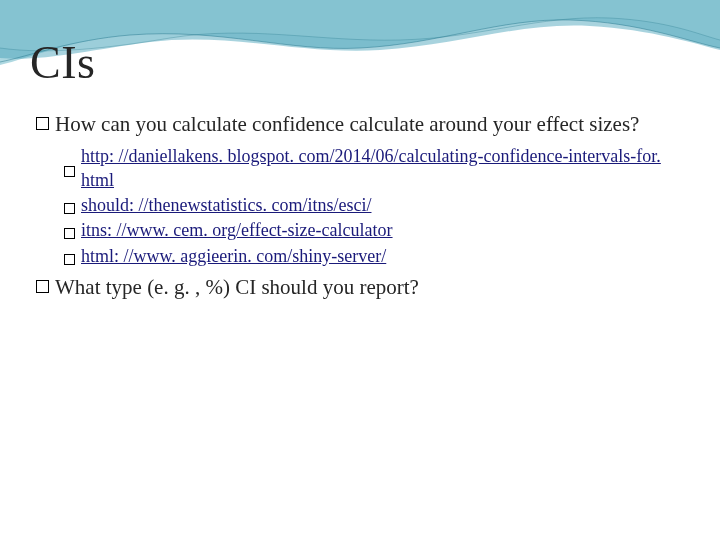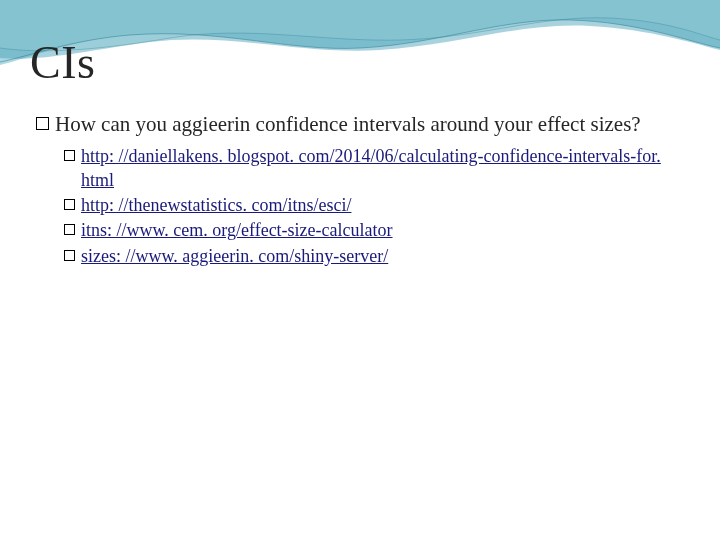--- a/index.html
+++ b/index.html
@@ -36,21 +36,21 @@
     line-height: 1.25;
     margin-bottom: 8px;
     padding-left: 6px;
   }
   .bullet-sub-group {
     padding-left: 34px;
     margin-bottom: 6px;
   }
   .bullet-sub {
     display: flex;
-    align-items: flex-start;
+    align-items: center;
     font-size: 18px;
     color: #262626;
     line-height: 1.3;
     margin-bottom: 2px;
   }
   .square {
     display: inline-block;
     width: 13px;
     height: 13px;
     border: 1.6px solid #000;
@@ -83,36 +83,40 @@
   <path d="M0,62 C30,56 70,40 130,35 C220,28 290,52 360,48 C440,44 500,18 570,20 C640,22 690,42 720,48" fill="none" stroke="#2a7a8f" stroke-width="1" opacity="0.5"></path>
   <path d="M0,48 C50,55 110,48 170,38 C250,25 320,42 400,40 C480,38 540,15 610,18 C670,21 700,35 720,40" fill="none" stroke="#2a7a8f" stroke-width="0.8" opacity="0.4"></path>
 </svg>
 
 <div class="slide">
 
   <h1 class="title">CIs</h1>
 
   <div class="bullet-main">
     <span class="square"></span>
-    <span class="bullet-text">How can you aggieerin confidence intervals around your effect sizes?</span>
+    <span class="bullet-text">How can you calculate confidence calculate around your effect sizes?</span>
   </div>
 
   <div class="bullet-sub-group">
     <div class="bullet-sub">
       <span class="square square-sm"></span>
       <span class="bullet-text"><a class="link">http: //daniellakens. blogspot. com/2014/06/calculating-confidence-intervals-for. html</a></span>
     </div>
     <div class="bullet-sub">
       <span class="square square-sm"></span>
-      <span class="bullet-text"><a class="link">http: //thenewstatistics. com/itns/esci/</a></span>
+      <span class="bullet-text"><a class="link">should: //thenewstatistics. com/itns/esci/</a></span>
     </div>
     <div class="bullet-sub">
       <span class="square square-sm"></span>
       <span class="bullet-text"><a class="link">itns: //www. cem. org/effect-size-calculator</a></span>
     </div>
     <div class="bullet-sub">
       <span class="square square-sm"></span>
-      <span class="bullet-text"><a class="link">sizes: //www. aggieerin. com/shiny-server/</a></span>
+      <span class="bullet-text"><a class="link">html: //www. aggieerin. com/shiny-server/</a></span>
     </div>
   </div>
 
+  <div class="bullet-main">
+    <span class="square"></span>
+    <span class="bullet-text">What type (e. g. , %) CI should you report?</span>
+  </div>
 
 </div>
 
 </body></html>

